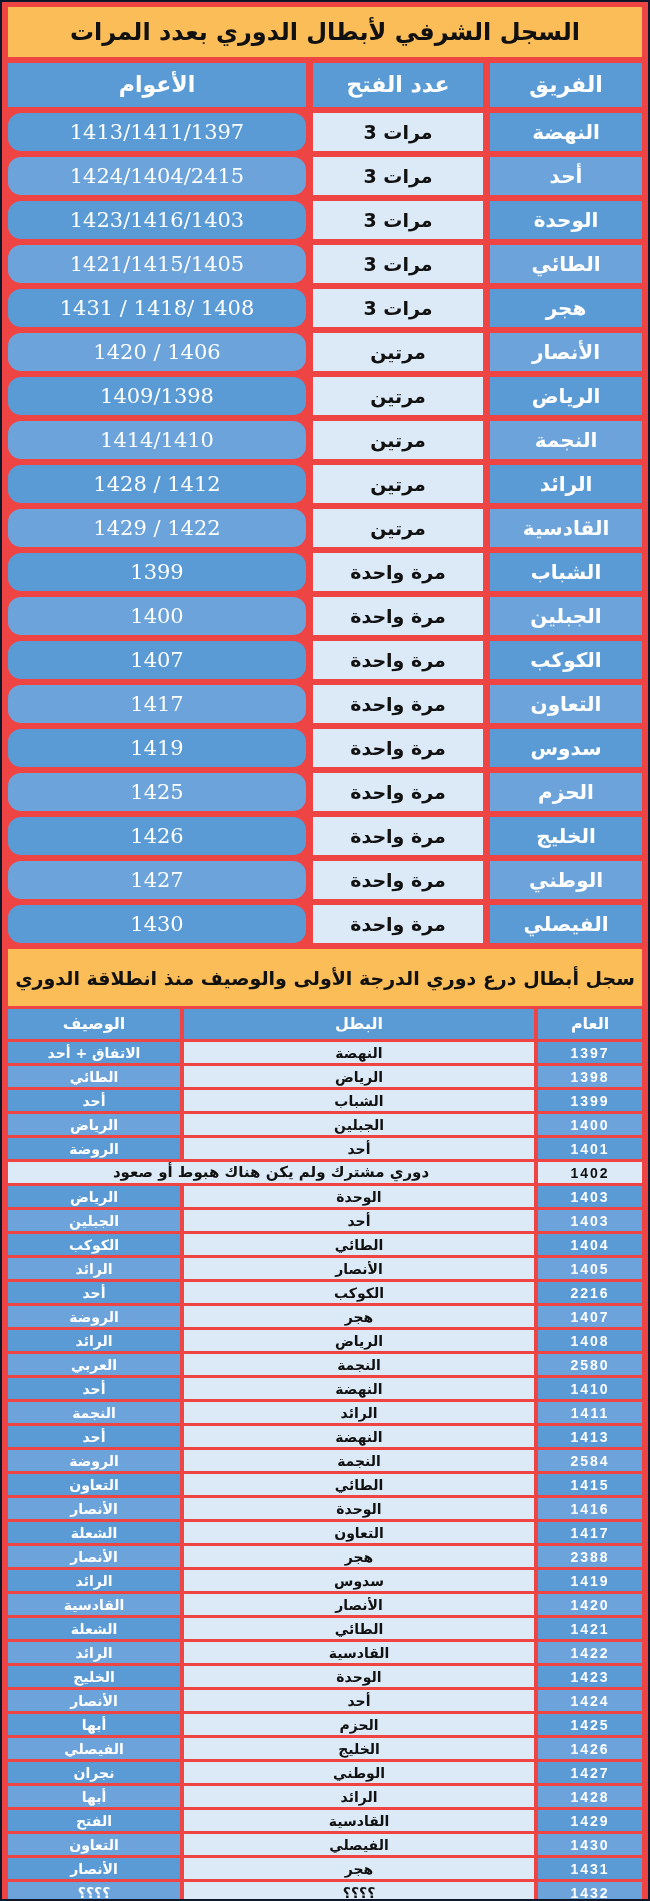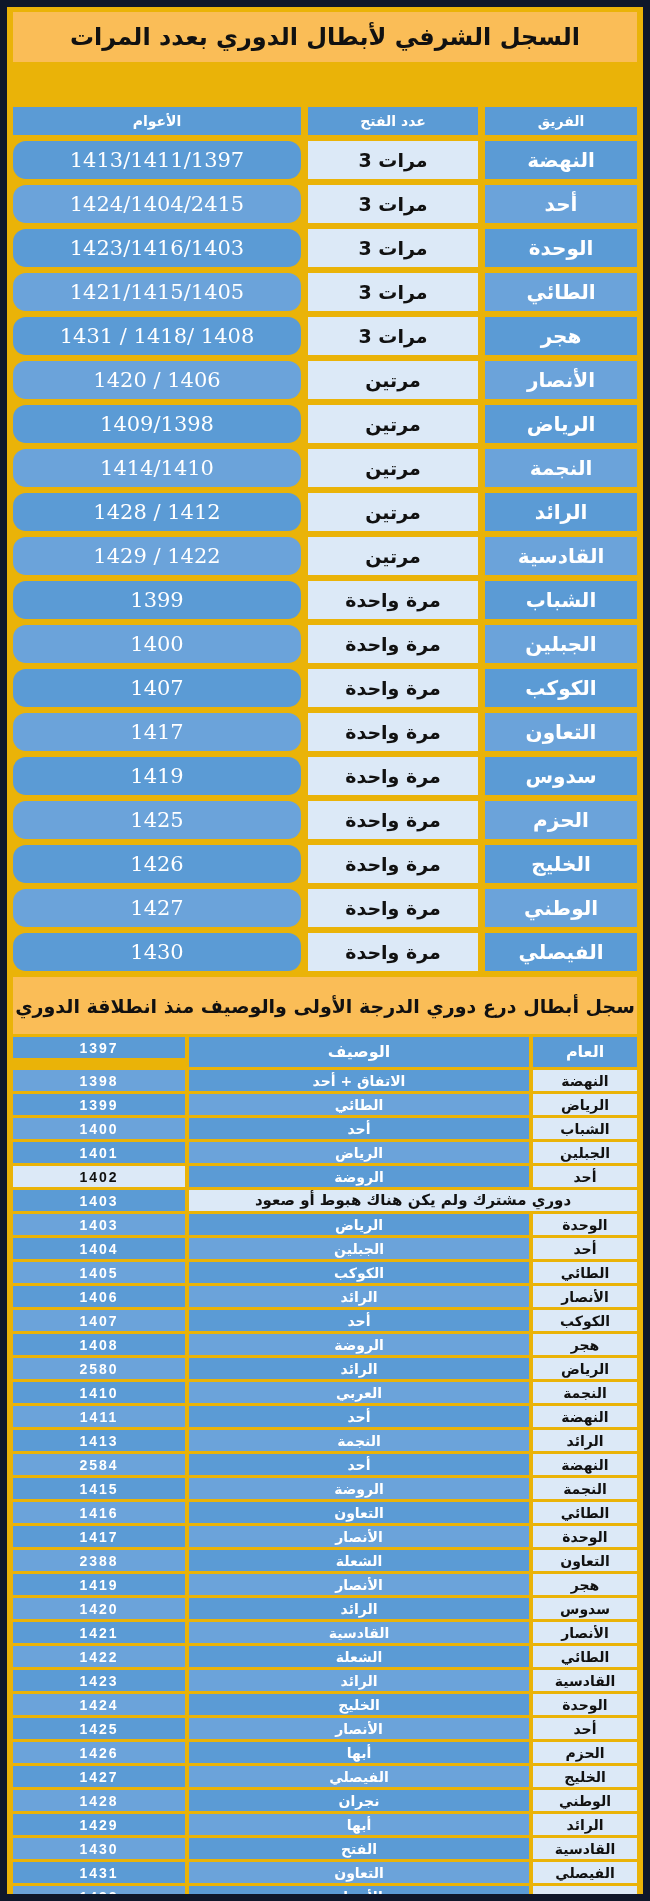--- a/index.html
+++ b/index.html
@@ -7,21 +7,21 @@
     --blue:#5B9BD5;
     --blue-alt:#6BA3DA;
     --light:#DCE9F7;
     --light-alt:#CFE2F4;
     --ink:#111111;
   }
   html,body{margin:0;padding:0;background:#ffffff;}
   body{font-family:"DejaVu Sans", sans-serif;}
   .page{
     width:650px;height:1901px;box-sizing:border-box;
-    border:7px solid #0f172a;background:#eab308;
+    border:2px solid #0f172a;background:#ef4444;
     padding:5px 6px;direction:rtl;overflow:hidden;
   }
   .title-bar{
     background:var(--orange);color:var(--ink);
     display:flex;align-items:center;justify-content:center;
     text-align:center;font-weight:bold;
   }
   .title-1{height:50px;font-size:24px;}
   .title-2{height:57px;font-size:19px;margin-top:6px;}
 
@@ -34,21 +34,21 @@
     font-weight:bold;text-align:center;line-height:1;
   }
   .blue{background:var(--blue);color:#ffffff;}
   .light{background:var(--light);color:var(--ink);}
   .trow.even .blue{background:var(--blue-alt);}
   .trow.even .light{background:var(--light)};
   .trow.odd  .light{background:var(--light-alt);}
   .trow{display:contents;}
 
   
-  .t1 .h{height:28px;font-size:14px;margin-top:39px;}
+  .t1 .h{height:44px;font-size:22px;}
   .t1 .c{height:38px;}
   .t1 .team{font-size:20px;}
   .t1 .times{font-size:19px;direction:ltr;}
   .t1 .years{font-size:21px;font-family:"DejaVu Serif", serif;font-weight:normal;direction:ltr;border-radius:13px;}
 
   
   .t2 .h{height:30px;font-size:16px;}
   .t2 .c{height:21px;}
   .t2 .year{font-size:14px;font-family:Liberation Sans, sans-serif;font-weight:bold;letter-spacing:2px;direction:ltr;}
   .t2 .champ{font-size:14px;}
@@ -85,32 +85,33 @@
       <div class="trow even"><div class="cell blue c team">الحزم</div><div class="cell light c times">مرة واحدة</div><div class="cell blue c years">1425</div></div>
       <div class="trow odd"><div class="cell blue c team">الخليج</div><div class="cell light c times">مرة واحدة</div><div class="cell blue c years">1426</div></div>
       <div class="trow even"><div class="cell blue c team">الوطني</div><div class="cell light c times">مرة واحدة</div><div class="cell blue c years">1427</div></div>
       <div class="trow odd"><div class="cell blue c team">الفيصلي</div><div class="cell light c times">مرة واحدة</div><div class="cell blue c years">1430</div></div>
     </div>
 
   <div class="title-bar title-2">سجل أبطال درع دوري الدرجة الأولى والوصيف منذ انطلاقة الدوري</div>
 
   <div class="grid t2">
     <div class="cell blue h">العام</div>
+    <div class="cell blue h">البطل</div>
     <div class="cell blue h">الوصيف</div>
   <div class="trow odd"><div class="cell blue c year">1397</div><div class="cell light c champ">النهضة</div><div class="cell blue c runner">الاتفاق + أحد</div></div>
       <div class="trow even"><div class="cell blue c year">1398</div><div class="cell light c champ">الرياض</div><div class="cell blue c runner">الطائي</div></div>
       <div class="trow odd"><div class="cell blue c year">1399</div><div class="cell light c champ">الشباب</div><div class="cell blue c runner">أحد</div></div>
       <div class="trow even"><div class="cell blue c year">1400</div><div class="cell light c champ">الجبلين</div><div class="cell blue c runner">الرياض</div></div>
       <div class="trow odd"><div class="cell blue c year">1401</div><div class="cell light c champ">أحد</div><div class="cell blue c runner">الروضة</div></div>
       <div class="trow even"><div class="cell c year merged-year">1402</div><div class="cell light c merged-note">دوري مشترك ولم يكن هناك هبوط أو صعود</div></div>
       <div class="trow odd"><div class="cell blue c year">1403</div><div class="cell light c champ">الوحدة</div><div class="cell blue c runner">الرياض</div></div>
       <div class="trow even"><div class="cell blue c year">1403</div><div class="cell light c champ">أحد</div><div class="cell blue c runner">الجبلين</div></div>
       <div class="trow odd"><div class="cell blue c year">1404</div><div class="cell light c champ">الطائي</div><div class="cell blue c runner">الكوكب</div></div>
       <div class="trow even"><div class="cell blue c year">1405</div><div class="cell light c champ">الأنصار</div><div class="cell blue c runner">الرائد</div></div>
-      <div class="trow odd"><div class="cell blue c year">1406</div><div class="cell light c champ">الكوكب</div><div class="cell blue c runner">أحد</div></div>
+      <div class="trow odd"><div class="cell blue c year">2216</div><div class="cell light c champ">الكوكب</div><div class="cell blue c runner">أحد</div></div>
       <div class="trow even"><div class="cell blue c year">1407</div><div class="cell light c champ">هجر</div><div class="cell blue c runner">الروضة</div></div>
       <div class="trow odd"><div class="cell blue c year">1408</div><div class="cell light c champ">الرياض</div><div class="cell blue c runner">الرائد</div></div>
       <div class="trow even"><div class="cell blue c year">2580</div><div class="cell light c champ">النجمة</div><div class="cell blue c runner">العربي</div></div>
       <div class="trow odd"><div class="cell blue c year">1410</div><div class="cell light c champ">النهضة</div><div class="cell blue c runner">أحد</div></div>
       <div class="trow even"><div class="cell blue c year">1411</div><div class="cell light c champ">الرائد</div><div class="cell blue c runner">النجمة</div></div>
       <div class="trow odd"><div class="cell blue c year">1413</div><div class="cell light c champ">النهضة</div><div class="cell blue c runner">أحد</div></div>
       <div class="trow even"><div class="cell blue c year">2584</div><div class="cell light c champ">النجمة</div><div class="cell blue c runner">الروضة</div></div>
       <div class="trow odd"><div class="cell blue c year">1415</div><div class="cell light c champ">الطائي</div><div class="cell blue c runner">التعاون</div></div>
       <div class="trow even"><div class="cell blue c year">1416</div><div class="cell light c champ">الوحدة</div><div class="cell blue c runner">الأنصار</div></div>
       <div class="trow odd"><div class="cell blue c year">1417</div><div class="cell light c champ">التعاون</div><div class="cell blue c runner">الشعلة</div></div>

